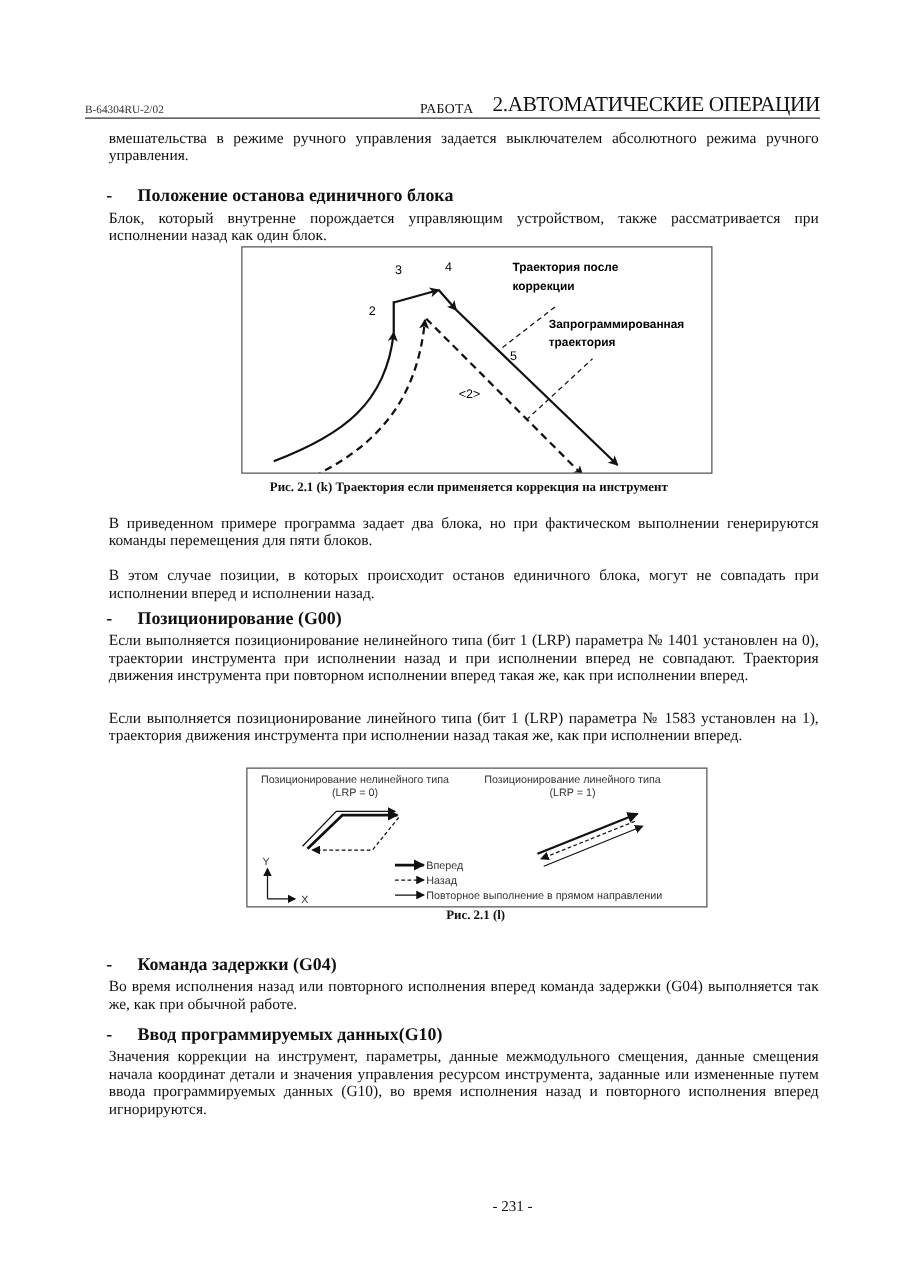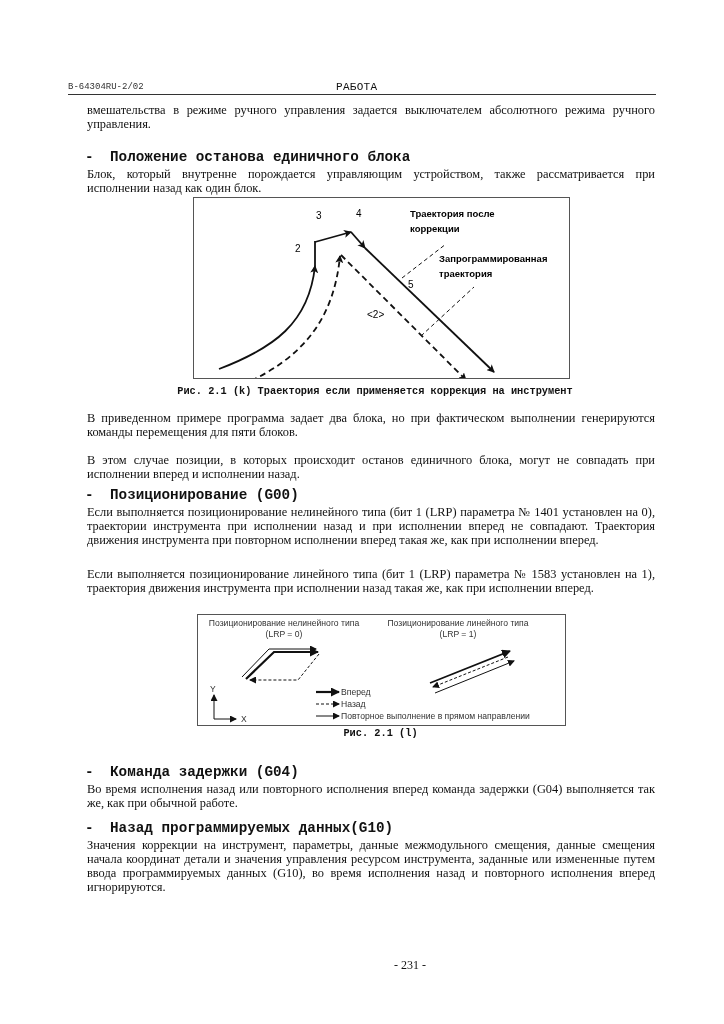--- a/index.html
+++ b/index.html
@@ -1,36 +1,37 @@
 <!DOCTYPE html>
 <html><head>
 <meta charset="utf-8">
 <style>
   html, body { margin:0; padding:0; background:#ffffff; }
   body { width:724px; height:1024px; position:relative; overflow:hidden; color:#111; }
   .serif { font-family: "Liberation Serif", "DejaVu Serif", serif; }
-  .sans { font-family: Liberation Mono, monospace; }
+  .sans { font-family: Liberation Serif, serif; }
   .header { position:absolute; left:68px; top:74px; width:588px; height:20px; border-bottom:1px solid #333; }
   .doc-id { position:absolute; left:0; bottom:2px; font-size:9px; color:#333; }
   .header-section { position:absolute; left:268px; bottom:1px; font-size:11px; letter-spacing:0.3px; }
   .header-chapter { position:absolute; right:0; bottom:0px; font-size:17px; letter-spacing:-0.3px; }
   .para { position:absolute; left:87px; width:568px; font-size:12.4px; line-height:14px; text-align:justify; }
   .heading { position:absolute; left:85px; font-size:14.3px; font-weight:bold; }
   .heading .dash { display:inline-block; width:25px; }
   .fig-box { position:absolute; border:1px solid #555; background:#fff; }
   .caption { position:absolute; font-size:10.3px; font-weight:bold; text-align:center; }
   .page-num { position:absolute; left:0; width:724px; top:958px; text-align:center; font-size:12px;padding-left:48px; }
   svg text { font-family: "Liberation Sans", "DejaVu Sans", sans-serif; }
 </style>
 </head>
 <body>
 
 <div class="header">
   <span class="doc-id sans">B-64304RU-2/02</span>
   <span class="header-section sans">РАБОТА</span>
+  <span class="header-chapter sans">2.АВТОМАТИЧЕСКИЕ ОПЕРАЦИИ</span>
 </div>
 
 <div class="para serif" style="top:103px;">вмешательства в режиме ручного управления задается выключателем абсолютного режима ручного управления.</div>
 
 <div class="heading sans" style="top:149px;">
   <span class="dash">-</span><span>Положение останова единичного блока</span>
 </div>
 <div class="para serif" style="top:167px;">Блок, который внутренне порождается управляющим устройством, также рассматривается при исполнении назад как один блок.</div>
 
 <div class="fig-box" style="left:193px; top:197px; width:375px; height:180px;">
@@ -114,17 +115,17 @@
   </svg>
 </div>
 <div class="caption sans" style="left:197px; width:367px; top:727px;">Рис. 2.1 (l)</div>
 
 <div class="heading sans" style="top:764px;">
   <span class="dash">-</span><span>Команда задержки (G04)</span>
 </div>
 <div class="para serif" style="top:782px;">Во время исполнения назад или повторного исполнения вперед команда задержки (G04) выполняется так же, как при обычной работе.</div>
 
 <div class="heading sans" style="top:820px;">
-  <span class="dash">-</span><span>Назад программируемых данных(G10)</span>
+  <span class="dash">-</span><span>Ввод программируемых данных(G10)</span>
 </div>
 <div class="para serif" style="top:838px;">Значения коррекции на инструмент, параметры, данные межмодульного смещения, данные смещения начала координат детали и значения управления ресурсом инструмента, заданные или измененные путем ввода программируемых данных (G10), во время исполнения назад и повторного исполнения вперед игнорируются.</div>
 
 <div class="page-num serif">- 231 -</div>
 
 </body></html>

